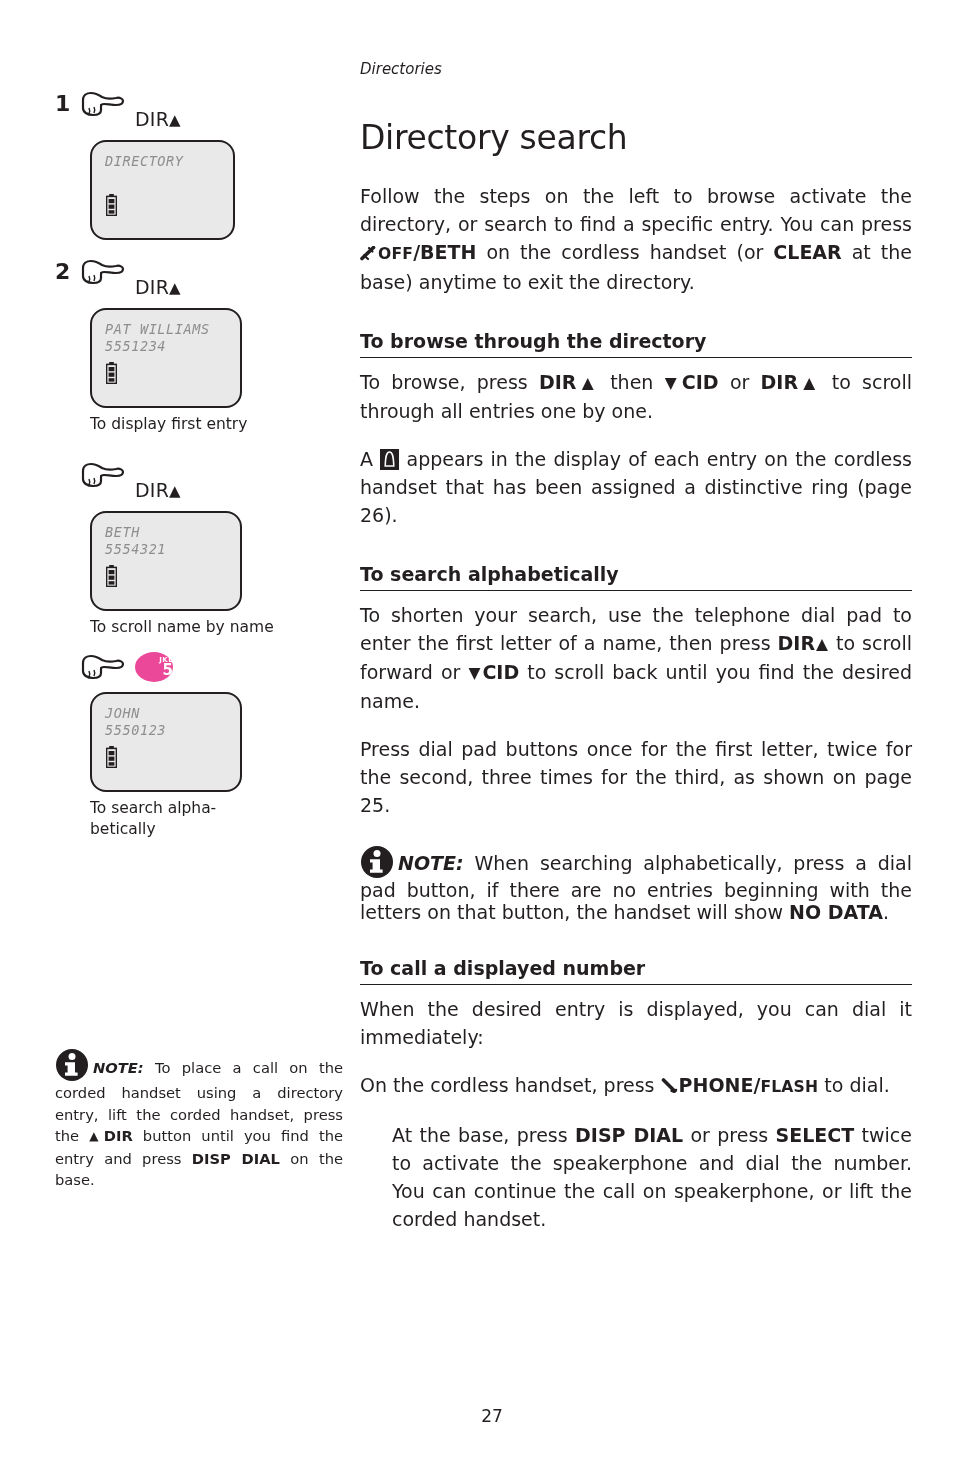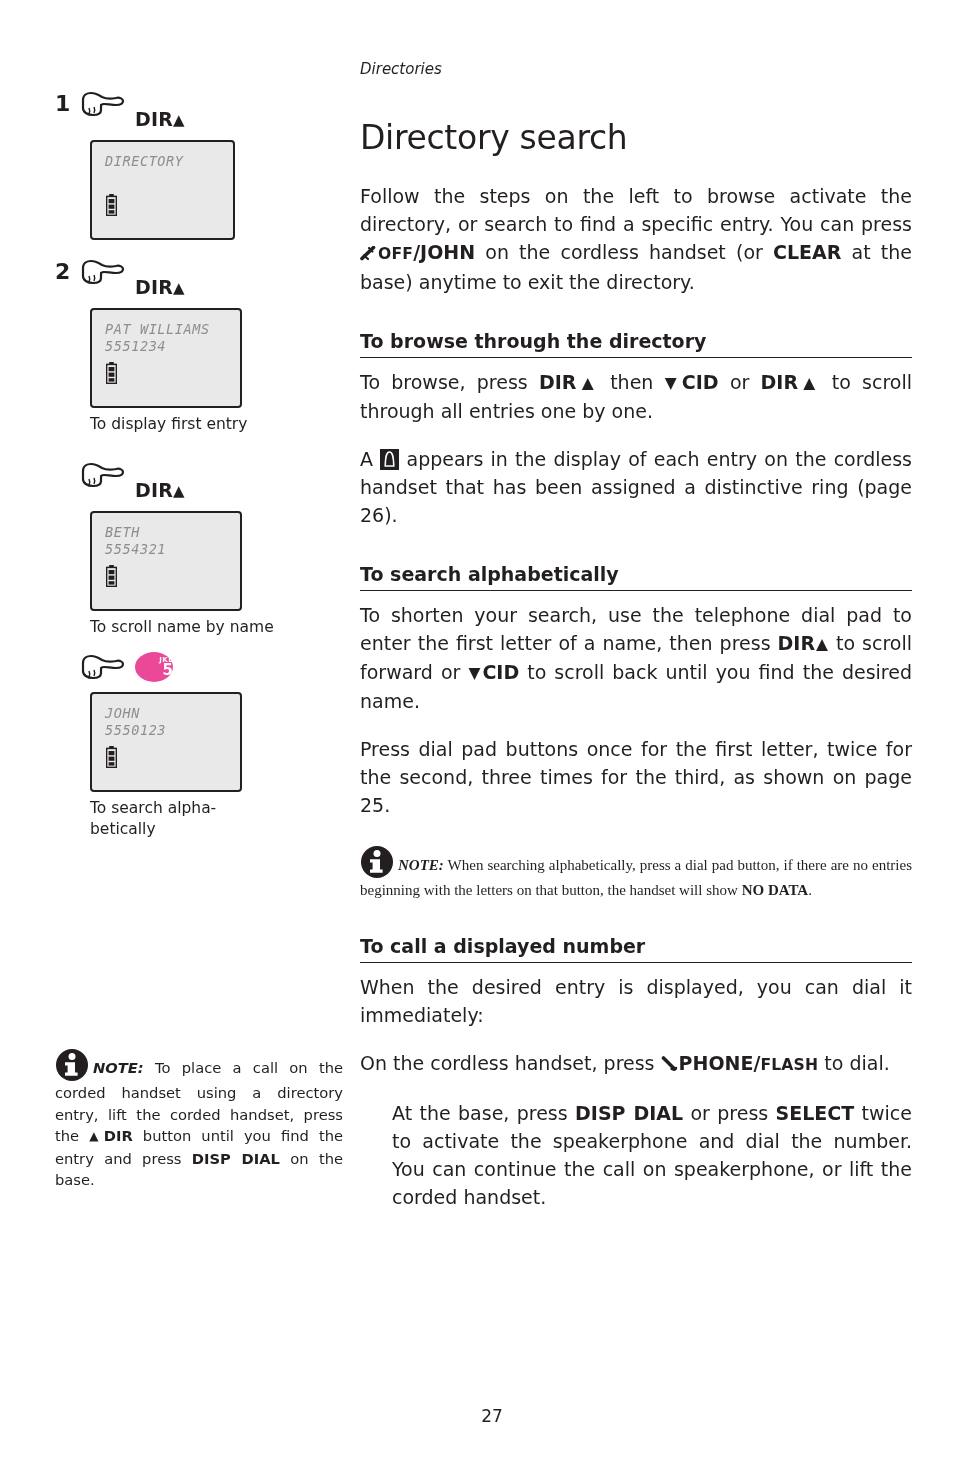--- a/index.html
+++ b/index.html
@@ -35,21 +35,21 @@
     font-size: 22px;
     font-weight: bold;
     line-height: 1;
     width: 16px;
   }
   .step-row.noindent { padding-left: 25px; }
 
   .hand-icon { display: block; width: 46px; height: 26px; flex: 0 0 auto; }
   .key-label {
     font-size: 19px;
-    font-weight: bold;
+    font-weight: normal;
     letter-spacing: 0.2px;
     white-space: nowrap;
     margin-top: 30px;
   }
   .key-label .tri { font-size: 15px; vertical-align: 1px; }
 
   
   .dialkey {
     width: 38px; height: 30px;
     border-radius: 50%;
@@ -62,21 +62,21 @@
     line-height: 1;
     flex: 0 0 auto;
   }
   .dialkey .letters { font-size: 7px; font-weight: bold; letter-spacing: .4px; margin-bottom: -1px; }
   .dialkey .digit { font-size: 15px; font-weight: bold; }
 
   
   .lcd {
     background: #e9e9e9;
     border: 2.5px solid #231f20;
-    border-radius: 4px;
+    border-radius: 16px;
     width: 145px;
     height: 100px;
     padding: 11px 0 0 13px;
     position: relative;
     margin: 2px 0 6px 35px;
   }
   .lcd.wide { width: 152px; }
   .lcd-line {
     font-family: "DejaVu Sans Mono", monospace;
     font-style: italic;
@@ -149,25 +149,24 @@
     margin: 34px 0 0 0;
     padding-bottom: 5px;
     border-bottom: 1.6px solid #231f20;
   }
   h2.sec + p.body { margin-top: 10px; }
 
   .sc { font-size: 0.82em; font-weight: bold; letter-spacing: .2px; }
   .tri { font-size: 0.82em; vertical-align: 1px; }
 
   .note-block {
-    font-size: 15px;
+    font-size: 19px;
     line-height: 22px;
     text-align: justify;
     margin-top: 26px;
-    font-family: Liberation Serif, serif;
   }
 
   .ringbox {
     display: inline-block;
     width: 19px; height: 21px;
     background: #231f20;
     vertical-align: -4px;
     position: relative;
   }
   .ringbox svg { display: block; }
@@ -294,21 +293,21 @@
   <div class="right-col">
 
     <div class="running-head">Directories</div>
 
     <h1 class="title">Directory search</h1>
 
     <p class="body"><span>Follow the steps on the left to browse activate the directory, or search to find a specific entry. You can press </span><svg class="icon-inline" width="17" height="15" viewBox="0 0 17 15">
           <path d="M2 12.5 L13.5 1.5" stroke="#231f20" stroke-width="3.6" stroke-linecap="round"></path>
           <path d="M4 9.5 L8 13" stroke="#231f20" stroke-width="2.2" stroke-linecap="round"></path>
           <path d="M9 2 L12.5 5.5" stroke="#231f20" stroke-width="2.2" stroke-linecap="round"></path>
-        </svg><b class="sc">OFF</b><b>/JOHN</b><span> on the cordless handset (or </span><b>CLEAR</b><span> at the base) anytime to exit the directory.</span></p>
+        </svg><b class="sc">OFF</b><b>/BETH</b><span> on the cordless handset (or </span><b>CLEAR</b><span> at the base) anytime to exit the directory.</span></p>
 
     <h2 class="sec">To browse through the directory</h2>
     <p class="body"><span>To browse, press </span><b><span>DIR</span><span class="tri">▲</span></b><span> then </span><b><span class="tri">▼</span><span>CID</span></b><span> or </span><b><span>DIR</span><span class="tri">▲</span></b><span> to scroll through all entries one by one.</span></p>
 
     <p class="body"><span>A </span><span class="ringbox"><svg width="19" height="21" viewBox="0 0 19 21">
             <path d="M9.5 3 C12.5 3,13.5 7,13.8 17 L5.2 17 C5.5 7,6.5 3,9.5 3 Z" fill="none" stroke="#ffffff" stroke-width="1.5"></path>
           </svg></span><span> appears in the display of each entry on the cordless handset that has been assigned a distinctive ring (page 26).</span></p>
 
     <h2 class="sec">To search alphabetically</h2>
     <p class="body"><span>To shorten your search, use the telephone dial pad to enter the first letter of a name, then press </span><b><span>DIR</span><span class="tri">▲</span></b><span> to scroll forward or </span><b><span class="tri">▼</span><span>CID</span></b><span> to scroll back until you find the desired name.</span></p>

